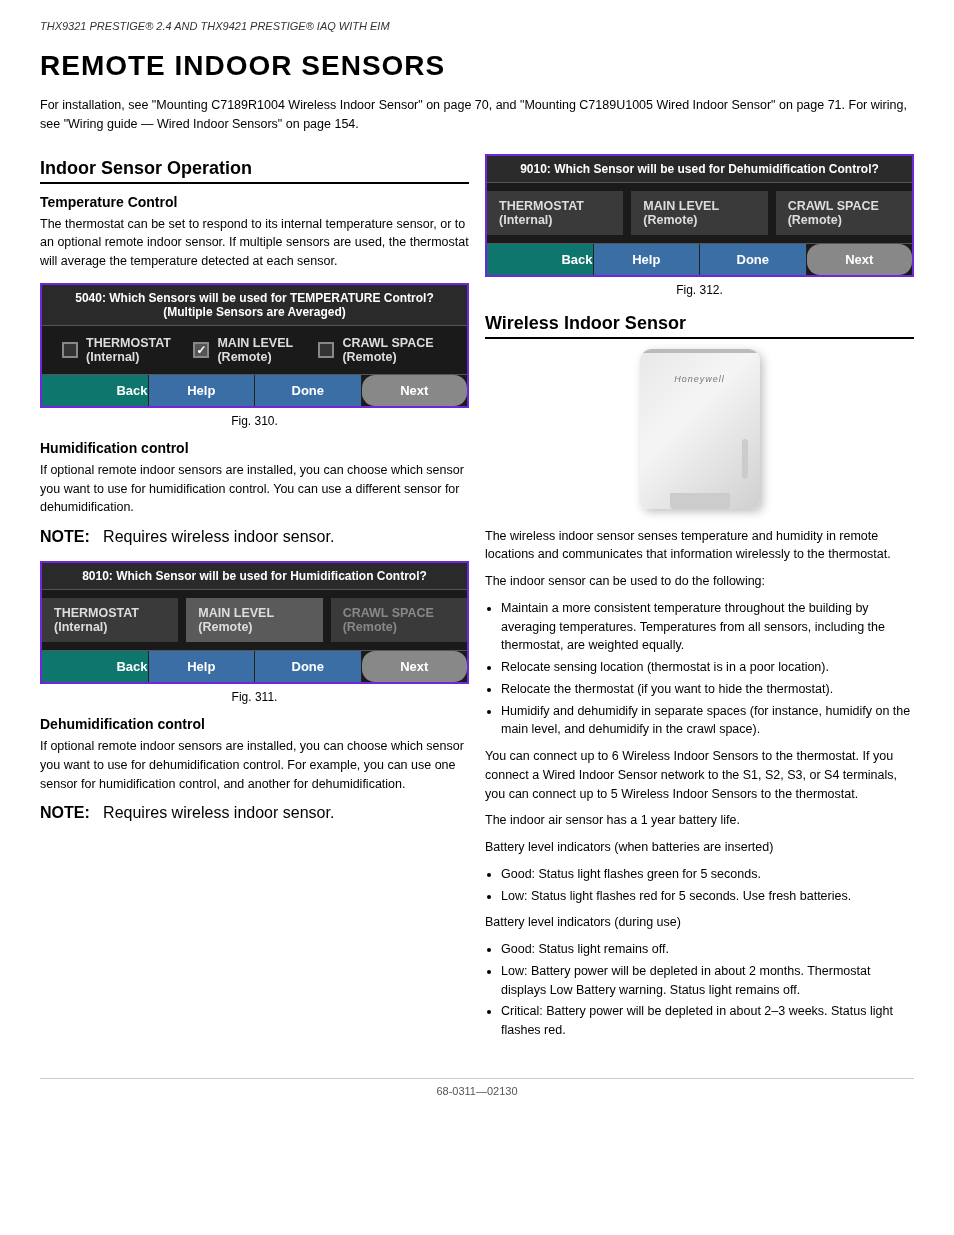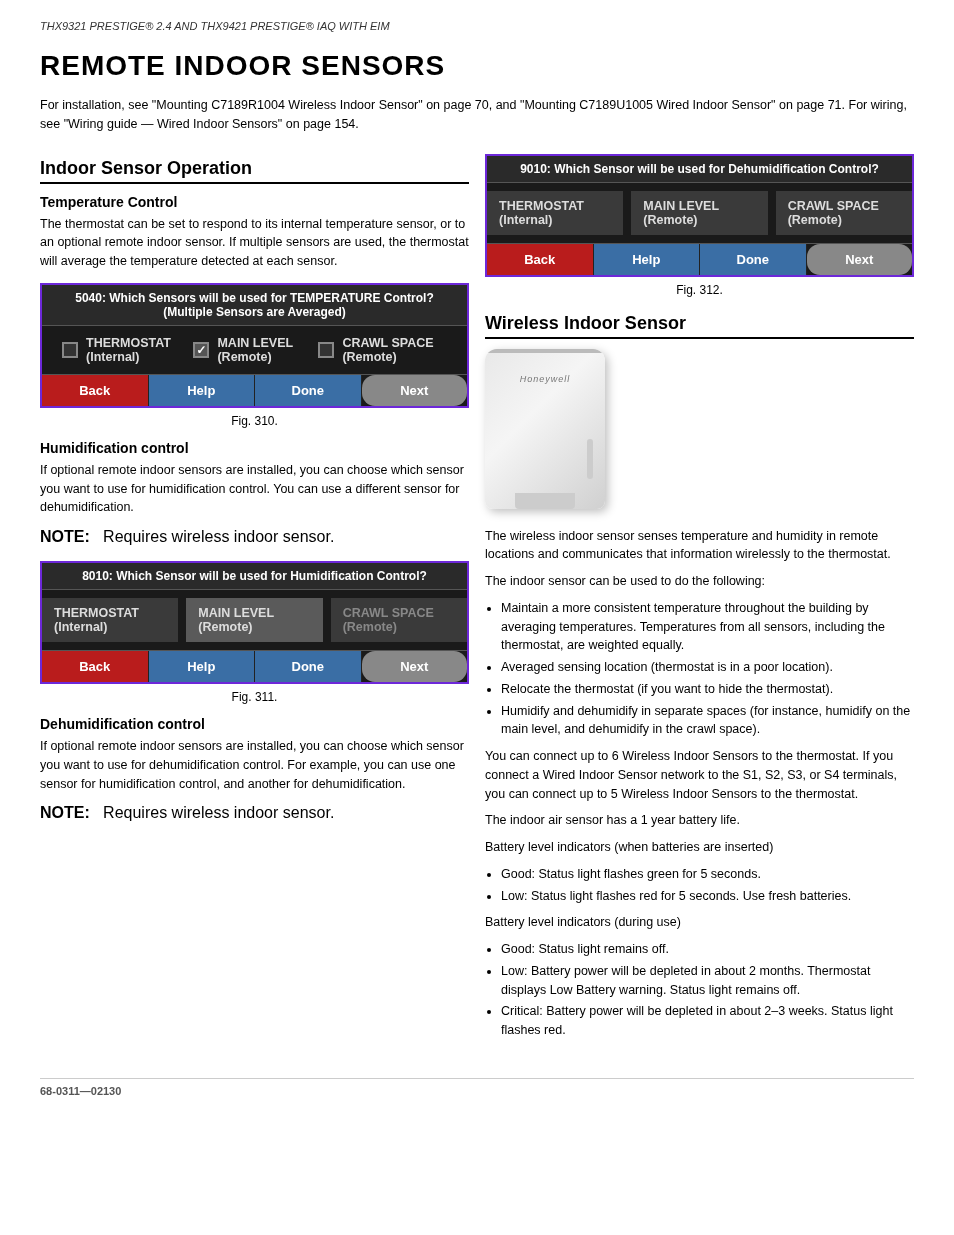--- a/index.html
+++ b/index.html
@@ -124,21 +124,21 @@
       color: #fff;
       background: #444;
       border-right: 1px solid #222;
       cursor: pointer;
     }
     .therm-btn:last-child { border-right: none; border-radius: 13px; }
     .therm-btn.next-btn {
       background: #888;
       color: #fff;
     }
-    .therm-btn.back-btn { background: #b91c1c; }
+    .therm-btn.back-btn { background: #0f766e; text-align: right; }
     .therm-btn.help-btn { background: #3a6ea5; }
     .therm-btn.done-btn { background: #3a6ea5; }
 
     
     .fig-caption {
       text-align: center;
       font-size: 12px;
       margin: 4px 0 12px 0;
     }
 
@@ -154,20 +154,21 @@
       padding: 8px 12px;
       width: 100%;
     }
     .therm-option-right.highlighted {
       background: #5a5a5a;
     }
 
     
     .sensor-img-container {
       display: flex;
+      justify-content: center;
       margin: 10px 0 18px 0;
     }
     .sensor-img {
       width: 120px;
       height: 160px;
       background: linear-gradient(135deg, #e8e8e8 0%, #f5f5f5 40%, #d0d0d0 100%);
       border-radius: 12px 12px 8px 8px;
       position: relative;
       box-shadow: 3px 3px 10px rgba(0,0,0,0.25);
       display: flex;
@@ -217,27 +218,26 @@
     }
     ul li {
       font-size: 12.5px;
       line-height: 1.5;
       margin-bottom: 3px;
     }
 
     
     .page-footer {
       display: flex;
-      justify-content: flex-start;
+      justify-content: center;
       margin-top: 30px;
       font-size: 11px;
       color: #555;
       border-top: 1px solid #ccc;
       padding-top: 6px;
-      font-weight: bold;
     }
   </style>
 </head>
 <body>
 
 <div class="page-header">
   <span>THX9321 PRESTIGE® 2.4 AND THX9421 PRESTIGE® IAQ WITH EIM</span>
 </div>
 
 <h1 class="page-title">REMOTE INDOOR SENSORS</h1>
@@ -333,21 +333,21 @@
         <span class="sensor-brand">Honeywell</span>
         <div class="sensor-vent"></div>
         <div class="sensor-foot"></div>
       </div>
     </div>
 
     <p>The wireless indoor sensor senses temperature and humidity in remote locations and communicates that information wirelessly to the thermostat.</p>
     <p>The indoor sensor can be used to do the following:</p>
     <ul>
       <li>Maintain a more consistent temperature throughout the building by averaging temperatures. Temperatures from all sensors, including the thermostat, are weighted equally.</li>
-      <li>Averaged sensing location (thermostat is in a poor location).</li>
+      <li>Relocate sensing location (thermostat is in a poor location).</li>
       <li>Relocate the thermostat (if you want to hide the thermostat).</li>
       <li>Humidify and dehumidify in separate spaces (for instance, humidify on the main level, and dehumidify in the crawl space).</li>
     </ul>
 
     <p>You can connect up to 6 Wireless Indoor Sensors to the thermostat. If you connect a Wired Indoor Sensor network to the S1, S2, S3, or S4 terminals, you can connect up to 5 Wireless Indoor Sensors to the thermostat.</p>
     <p>The indoor air sensor has a 1 year battery life.</p>
     <p>Battery level indicators (when batteries are inserted)</p>
     <ul>
       <li>Good: Status light flashes green for 5 seconds.</li>
       <li>Low: Status light flashes red for 5 seconds. Use fresh batteries.</li>

